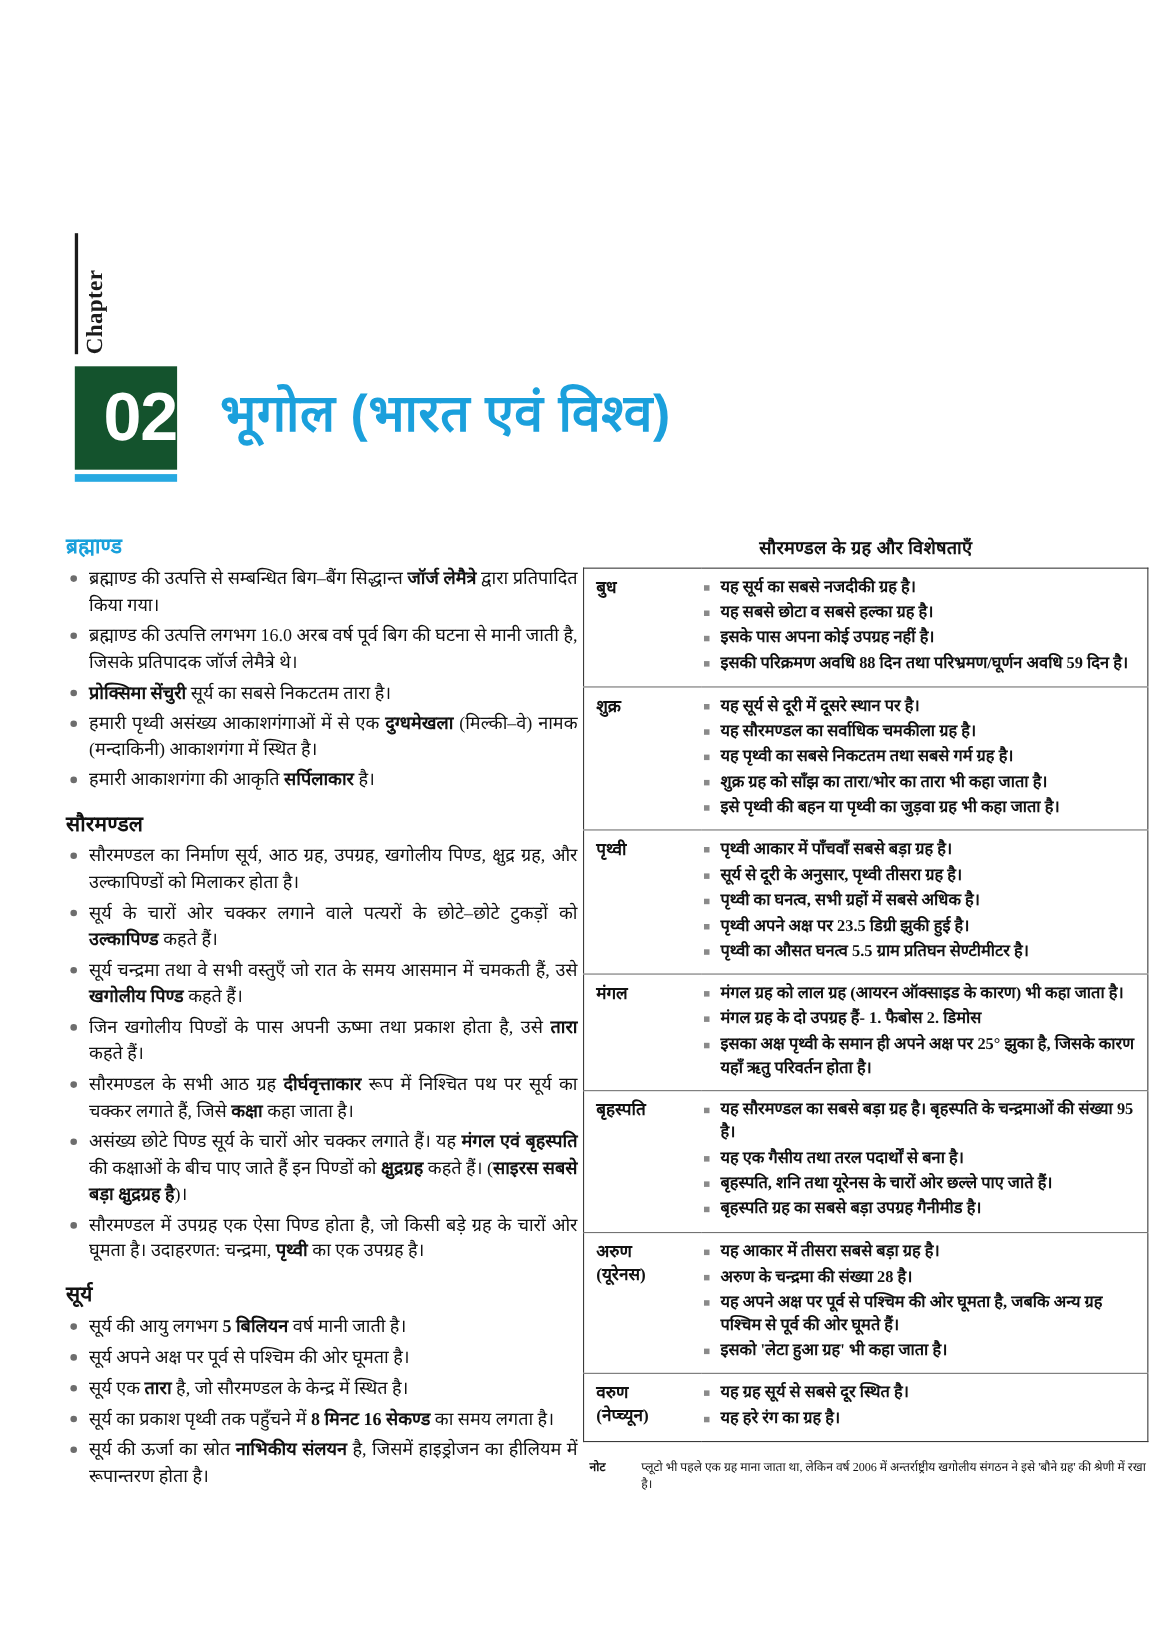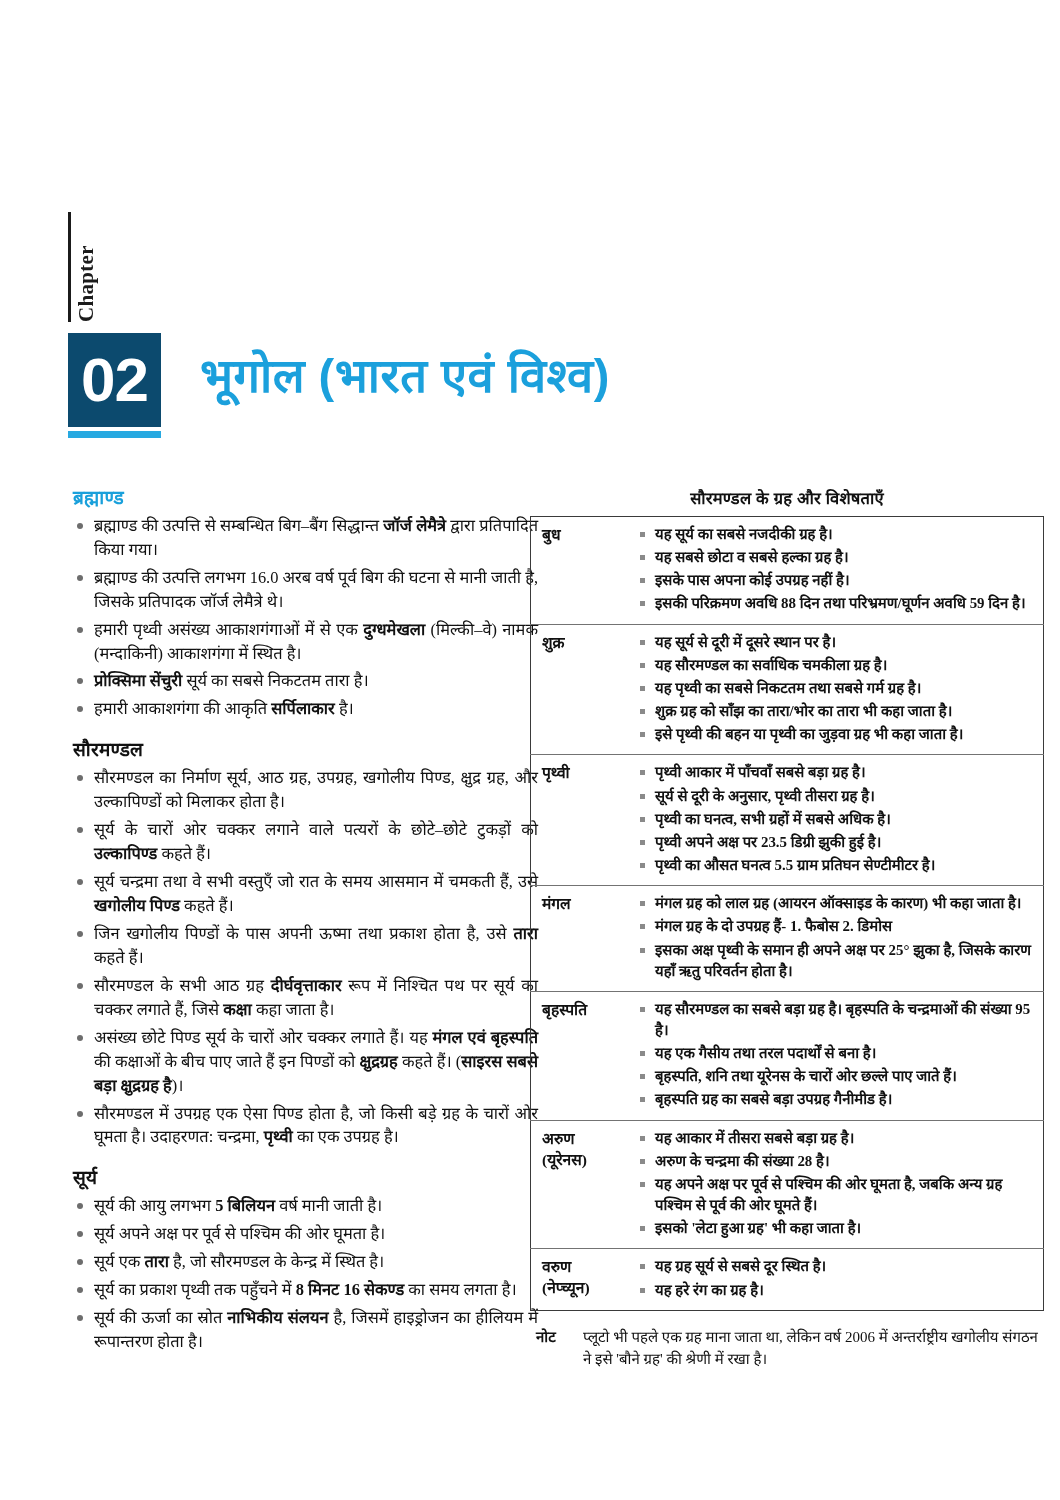--- a/index.html
+++ b/index.html
@@ -52,27 +52,27 @@
     color: #1b1b1b;
     line-height: 1;
   }
 
   .chapter-badge {
     position: absolute;
     left: 68px;
     top: 333px;
     width: 93px;
     height: 94px;
-    background: #0c4a6e;
+    background: #14532d;
     color: #ffffff;
     font-family: "Liberation Sans", "DejaVu Sans", sans-serif;
     font-weight: bold;
     font-size: 62px;
     line-height: 94px;
-    text-align: center;
+    text-align: right;
     letter-spacing: -1px;
   }
   .chapter-underline {
     position: absolute;
     left: 68px;
     top: 431px;
     width: 93px;
     height: 7px;
     background: #27a9e1;
   }
@@ -85,21 +85,21 @@
     font-weight: bold;
     font-size: 47px;
     color: #1ba0dc;
     letter-spacing: 0.5px;
     white-space: nowrap;
   }
 
   
   .col-left {
     position: absolute;
-    left: 73px;
+    left: 60px;
     top: 486px;
     width: 465px;
   }
   .col-right {
     position: absolute;
     left: 530px;
     top: 486px;
     width: 514px;
   }
 
@@ -198,21 +198,21 @@
     width: 5px;
     height: 5px;
     background: #8a8a8a;
   }
 
   
   .note-block {
     margin-top: 15px;
     padding-left: 6px;
     font-family: "Liberation Serif", "DejaVu Serif", serif;
-    font-size: 15px;
+    font-size: 11px;
     line-height: 1.5;
     color: #111;
   }
   .note-para {
     text-indent: 0;
     padding-left: 47px;
     position: relative;
   }
   .note-label {
     position: absolute;
@@ -234,22 +234,22 @@
   <div class="chapter-badge">02</div>
   <div class="chapter-underline"></div>
   <div class="chapter-title">भूगोल (भारत एवं विश्व)</div>
 
   <div class="col-left">
     <div id="left-sections">
         <h2 class="sec-blue">ब्रह्माण्ड</h2>
         <ul class="blist">
           <li>ब्रह्माण्ड की उत्पत्ति से सम्बन्धित बिग–बैंग सिद्धान्त <b>जॉर्ज लेमैत्रे</b> द्वारा प्रतिपादित किया गया।</li>
           <li>ब्रह्माण्ड की उत्पत्ति लगभग 16.0 अरब वर्ष पूर्व बिग की घटना से मानी जाती है, जिसके प्रतिपादक जॉर्ज लेमैत्रे थे।</li>
+          <li><b>प्रोक्सिमा सेंचुरी</b> सूर्य का सबसे निकटतम तारा है।</li>
           <li>हमारी पृथ्वी असंख्य आकाशगंगाओं में से एक <b>दुग्धमेखला</b> (मिल्की–वे) नामक (मन्दाकिनी) आकाशगंगा में स्थित है।</li>
-          <li><b>प्रोक्सिमा सेंचुरी</b> सूर्य का सबसे निकटतम तारा है।</li>
           <li>हमारी आकाशगंगा की आकृति <b>सर्पिलाकार</b> है।</li>
         </ul>
         <div class="sec-gap"></div>
         <h2 class="sec-dark">सौरमण्डल</h2>
         <ul class="blist">
           <li>सौरमण्डल का निर्माण सूर्य, आठ ग्रह, उपग्रह, खगोलीय पिण्ड, क्षुद्र ग्रह, और उल्कापिण्डों को मिलाकर होता है।</li>
           <li>सूर्य के चारों ओर चक्कर लगाने वाले पत्यरों के छोटे–छोटे टुकड़ों को <b>उल्कापिण्ड</b> कहते हैं।</li>
           <li>सूर्य चन्द्रमा तथा वे सभी वस्तुएँ जो रात के समय आसमान में चमकती हैं, उसे <b>खगोलीय पिण्ड</b> कहते हैं।</li>
           <li>जिन खगोलीय पिण्डों के पास अपनी ऊष्मा तथा प्रकाश होता है, उसे <b>तारा</b> कहते हैं।</li>
           <li>सौरमण्डल के सभी आठ ग्रह <b>दीर्घवृत्ताकार</b> रूप में निश्चित पथ पर सूर्य का चक्कर लगाते हैं, जिसे <b>कक्षा</b> कहा जाता है।</li>

